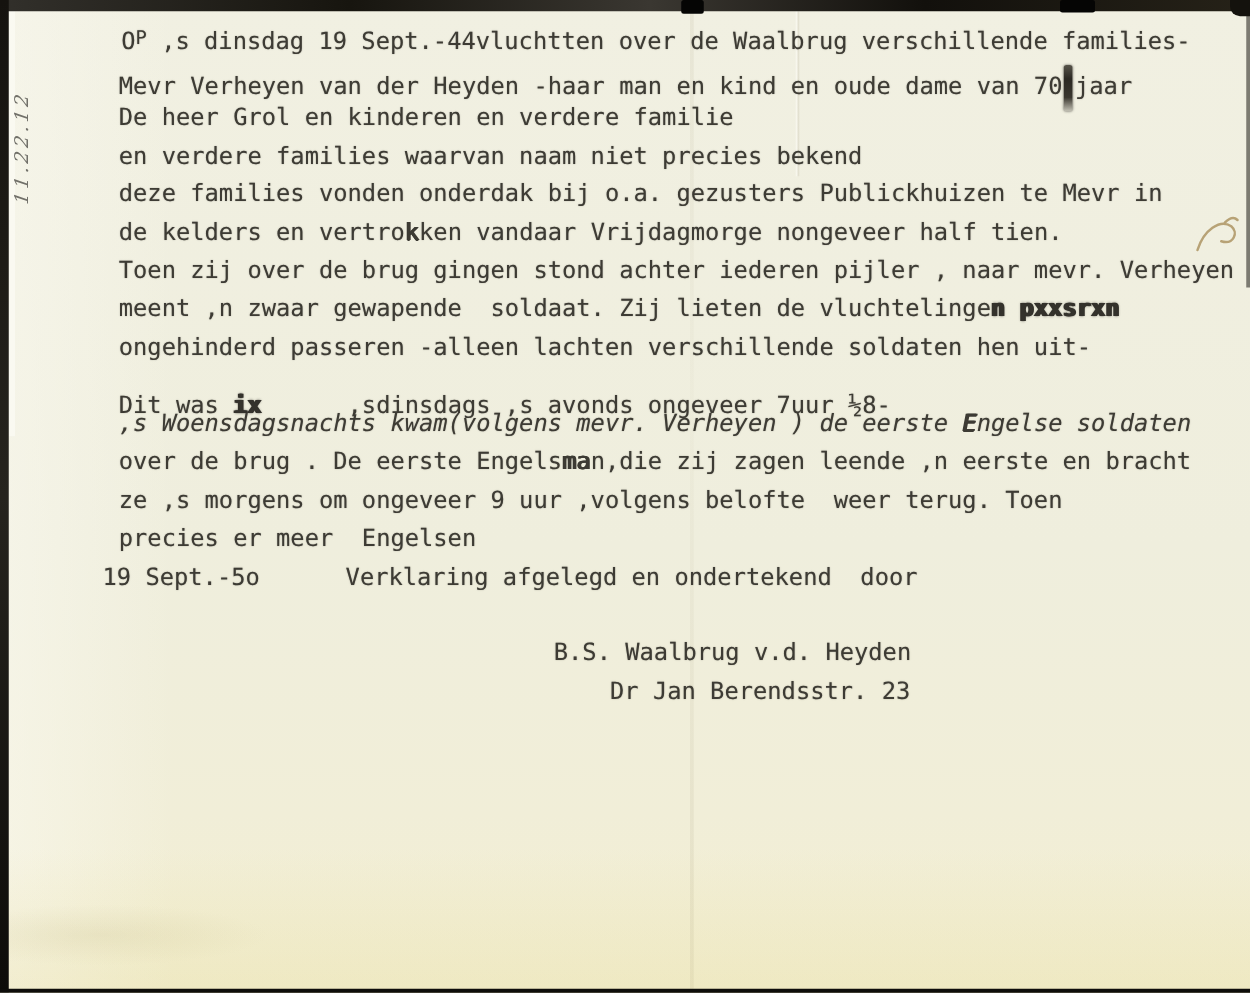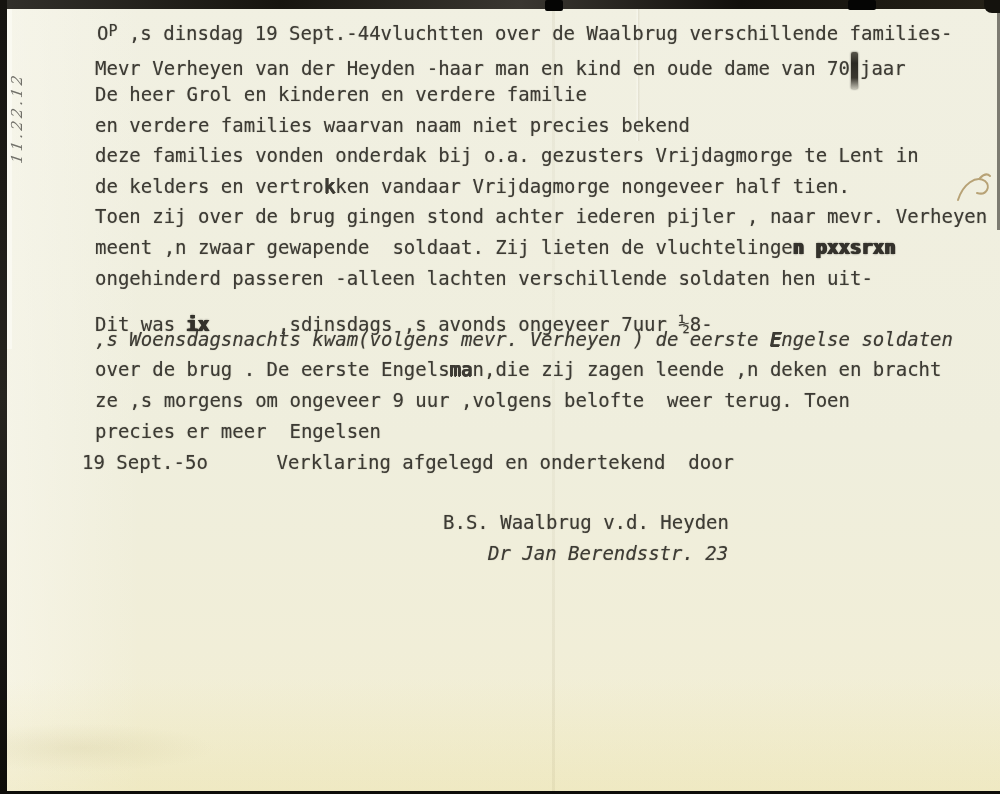--- a/index.html
+++ b/index.html
@@ -75,33 +75,33 @@
     <div class="shade-bottom"></div>
     <div class="smudge-bl"></div>
 
     <div class="margin-note">11.22.12</div>
 
     <div id="textlayer">
         <div class="tline" style="left: 97px; top: 21px;"><span>O</span><span class="s-sup">P</span><span> ,s dinsdag 19 Sept.-44vluchtten over de Waalbrug verschillende families-</span></div>
         <div class="tline" style="left: 95px; top: 52px;"><span>Mevr Verheyen van der Heyden -haar man en kind en oude dame van 70</span><span class="s-blot"></span><span>jaar</span></div>
         <div class="tline" style="left: 95px; top: 82px;"><span>De heer Grol en kinderen en verdere familie</span></div>
         <div class="tline" style="left: 95px; top: 113px;"><span>en verdere families waarvan naam niet precies bekend</span></div>
-        <div class="tline" style="left: 95px; top: 143px;"><span>deze families vonden onderdak bij o.a. gezusters Vrijdagmorge te Lent in</span></div>
+        <div class="tline" style="left: 95px; top: 143px;"><span>deze families vonden onderdak bij o.a. gezusters Publickhuizen te Mevr in</span></div>
         <div class="tline" style="left: 95px; top: 174px;"><span>de kelders en vertro</span><span class="s-over">k</span><span>ken vandaar Vrijdagmorge nongeveer half tien.</span></div>
         <div class="tline" style="left: 95px; top: 204px;"><span>Toen zij over de brug gingen stond achter iederen pijler , naar mevr. Verheyen</span></div>
         <div class="tline" style="left: 95px; top: 235px;"><span>meent ,n zwaar gewapende  soldaat. Zij lieten de vluchtelinge</span><span class="s-xout">n</span><span> </span><span class="s-xout">pxxsrxn</span></div>
         <div class="tline" style="left: 95px; top: 266px; text-align: center;"><span>ongehinderd passeren -alleen lachten verschillende soldaten hen uit-</span></div>
         <div class="tline" style="left: 95px; top: 312px;"><span>Dit was </span><span class="s-xout">ix</span><span>      ,sdinsdags ,s avonds ongeveer 7uur ½8-</span></div>
         <div class="tline" style="left: 95px; top: 327px; font-style: italic;"><span>,s Woensdagsnachts kwam(volgens mevr. Verheyen ) de eerste </span><span class="s-over">E</span><span>ngelse soldaten</span></div>
-        <div class="tline" style="left: 95px; top: 357px;"><span>over de brug . De eerste Engels</span><span class="s-over">ma</span><span>n,die zij zagen leende ,n deken en bracht</span></div>
+        <div class="tline" style="left: 95px; top: 357px;"><span>over de brug . De eerste Engels</span><span class="s-over">ma</span><span>n,die zij zagen leende ,n eerste en bracht</span></div>
         <div class="tline" style="left: 95px; top: 388px;"><span>ze ,s morgens om ongeveer 9 uur ,volgens belofte  weer terug. Toen</span></div>
         <div class="tline" style="left: 95px; top: 419px;"><span>precies er meer  Engelsen</span></div>
         <div class="tline" style="left: 82px; top: 450px;"><span>19 Sept.-5o      Verklaring afgelegd en ondertekend  door</span></div>
         <div class="tline" style="left: 443px; top: 510px;"><span>B.S. Waalbrug v.d. Heyden</span></div>
-        <div class="tline" style="left: 488px; top: 541px; font-style: italic;"><span>Dr Jan Berendsstr. 23</span></div>
+        <div class="tline" style="left: 488px; top: 541px;"><span>Dr Jan Berendsstr. 23</span></div>
       </div>
 
     <svg class="squiggle" width="48" height="52" viewBox="0 0 48 52">
       <path d="M8 42 C13 26, 26 17, 35 23 C41 28, 37 38, 27 35 M30 20 q6 -6 10 -2" fill="none" stroke="#9a7a3e" stroke-width="2" stroke-linecap="round"></path>
     </svg>
   </div>
 
   <div class="edge edge-top"></div>
   <div class="strip-blob blob-a"></div>
   <div class="strip-blob blob-b"></div>

